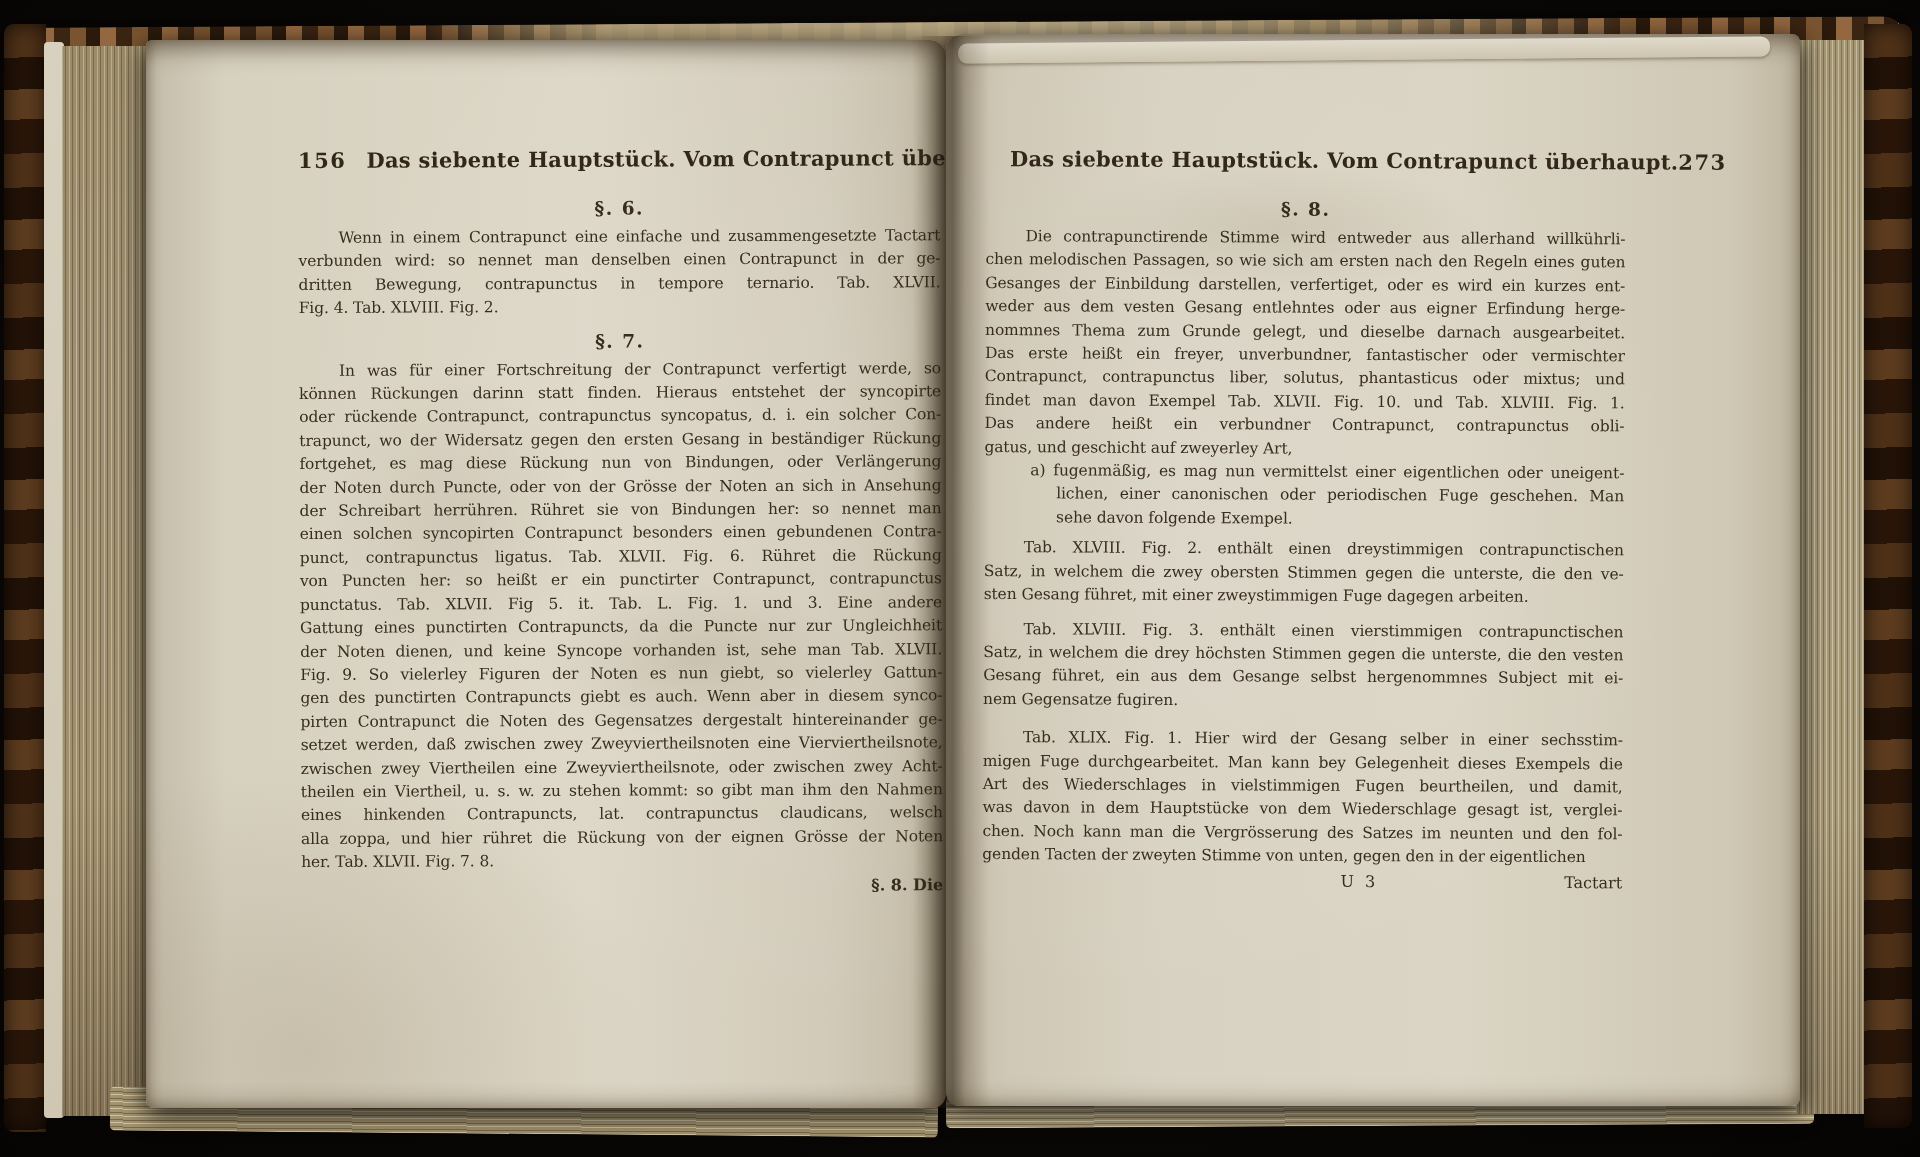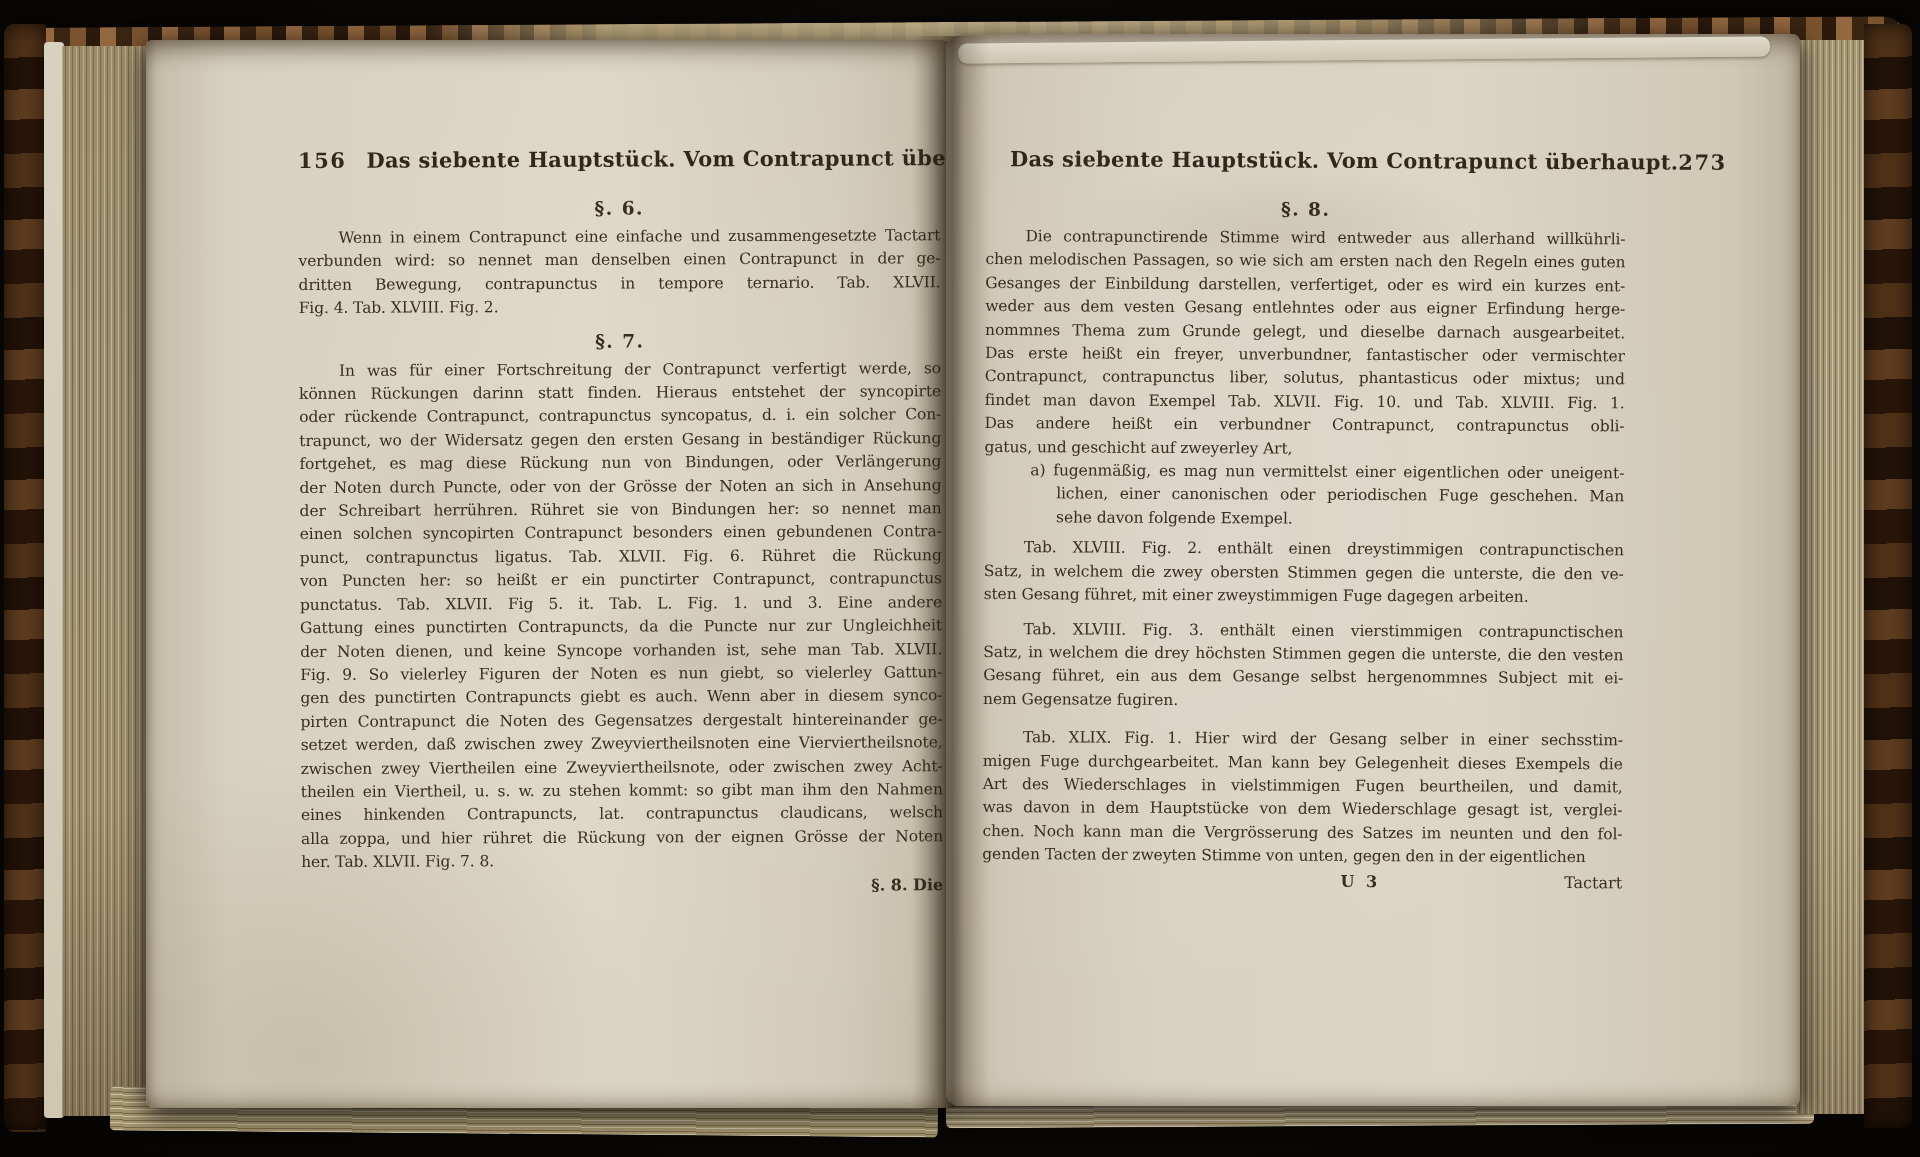--- a/index.html
+++ b/index.html
@@ -34,21 +34,21 @@
   .stack.bottomR{left:946px;top:1094px;width:868px;height:32px;border-radius:5px;transform:rotate(-.3deg);background-color:#b0a17e;
     background-image:repeating-linear-gradient(0deg, rgba(248,244,226,.55) 0 1px, rgba(0,0,0,0) 1px 3px, rgba(80,62,34,.45) 3px 4px, rgba(0,0,0,0) 4px 6px);}
 
   .page{position:absolute;z-index:2;}
   .pageL{left:146px;top:40px;width:800px;height:1068px;border-radius:6px 16px 14px 8px;
     background:
       radial-gradient(120% 90% at 85% 40%, rgba(255,255,255,.10), rgba(0,0,0,0) 60%),
       radial-gradient(60% 40% at 20% 95%, rgba(110,90,55,.16), rgba(0,0,0,0) 70%),
       linear-gradient(to right, #c3bba8 0%, #d7d1c0 10%, #ddd7c7 55%, #d2cbba 85%, #c2b9a4 100%);
     box-shadow:inset 0 18px 24px -12px rgba(45,30,12,.6), inset 8px 0 14px -8px rgba(70,55,30,.45),
-      inset -26px 0 40px -24px rgba(75,58,30,.55), inset 0 -14px 20px -12px rgba(60,44,20,.45), 0 6px 26px rgba(0,0,0,.85);padding-left:11px;}
+      inset -26px 0 40px -24px rgba(75,58,30,.55), inset 0 -14px 20px -12px rgba(60,44,20,.45), 0 6px 26px rgba(0,0,0,.85);}
   .pageR{left:946px;top:34px;width:854px;height:1072px;border-radius:16px 8px 8px 14px;
     background:
       radial-gradient(110% 80% at 25% 45%, rgba(255,255,255,.10), rgba(0,0,0,0) 60%),
       linear-gradient(to left, #bdb49e 0%, #cfc8b5 8%, #dbd5c5 40%, #d8d2c2 75%, #ccc4b1 100%);
     box-shadow:inset 0 18px 24px -12px rgba(45,30,12,.55), inset 30px 0 46px -26px rgba(70,52,26,.5),
       inset -10px 0 16px -10px rgba(80,62,34,.4), inset 0 -14px 20px -12px rgba(60,44,20,.4), 0 6px 26px rgba(0,0,0,.85);}
   .flyedge{position:absolute;left:12px;top:6px;width:812px;height:20px;border-radius:9px;
     background:linear-gradient(#e0dacb,#cdc5b0);transform:rotate(-0.5deg);
     box-shadow:0 2px 3px rgba(60,42,18,.35);}
   .gutter{position:absolute;left:912px;top:36px;width:78px;height:1072px;z-index:5;pointer-events:none;
@@ -74,21 +74,21 @@
   .tline.last{text-align-last:left;}
   .para.indent .tline.first{text-indent:40px;}
   .para.hang{margin-left:46px;}
   .para.hang .tline{padding-left:26px;}
   .para.hang .tline.first{padding-left:0;}
   .mt-s{margin-top:7px;}
   .mt-m{margin-top:11px;}
   .mt-l{margin-top:15px;}
   .catchword{text-align:right;font-size:16px;margin-top:3px;font-weight:600;}
   .bottomrow{position:relative;height:24px;margin-top:3px;font-size:16px;}
-  .sig{position:absolute;left:56%;letter-spacing:3px;font-weight:bold;}
+  .sig{position:absolute;left:56%;letter-spacing:3px;}
   .catch{position:absolute;right:0;}
 </style>
 </head>
 <body>
 
 <div class="stage">
 
   <div class="headband"></div>
   <div class="leather left"></div>
   <div class="sliver"></div>

